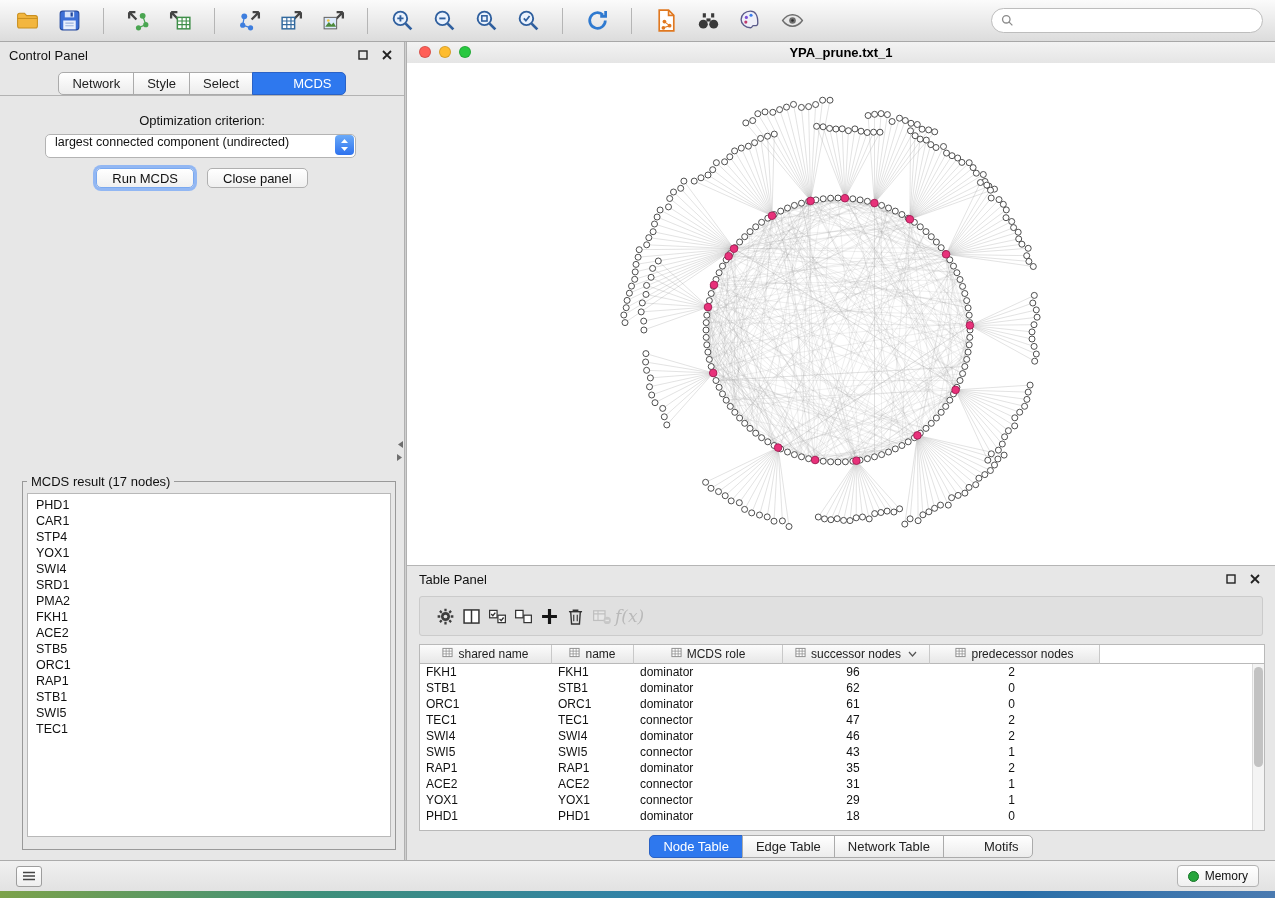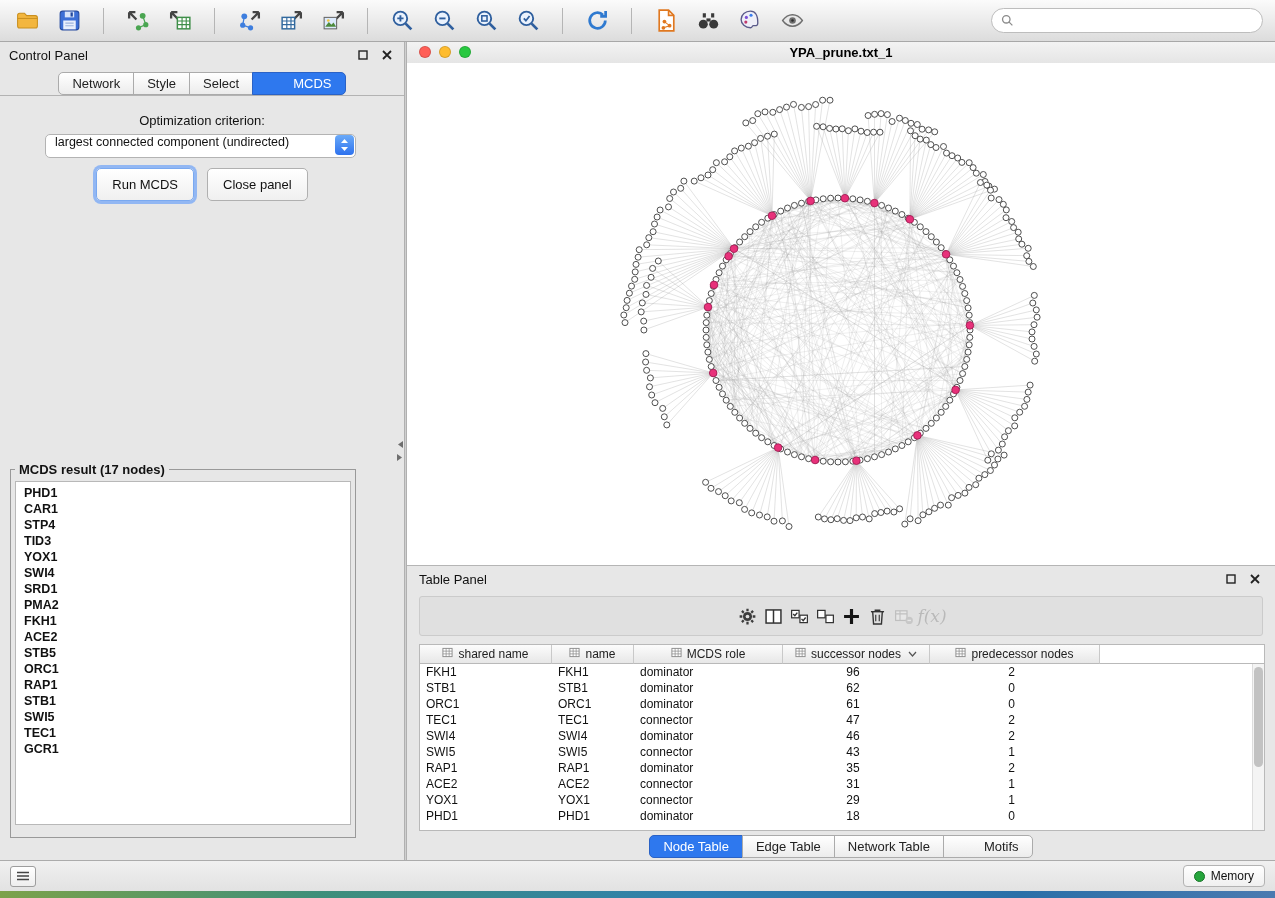--- a/index.html
+++ b/index.html
@@ -31,25 +31,25 @@
   .tab:first-child{margin-left:0;border-radius:5px 0 0 5px;}
   .tab:last-child{border-radius:0 5px 5px 0;padding-left:40px;}
   .tab.active{background:var(--accent);border-color:#2a62c6;color:#fff;}
   .opt-label{position:absolute;top:71px;width:100%;text-align:center;font-size:13px;}
   .dropdown{position:absolute;left:45px;top:92px;width:311px;height:24px;background:#fff;border:1px solid #b3b3b3;
             border-radius:5px;display:flex;align-items:flex-start;box-sizing:border-box;}
   .dropdown-text{flex:1;padding:0 9px;font-size:12.5px;white-space:nowrap;overflow:hidden;}
   .dropdown-stepper{width:19px;height:20px;margin-right:1px;border-radius:4px;
                     background:linear-gradient(#6aaaf8,#2e72ee);display:flex;align-items:center;justify-content:center;}
   .btn-row{position:absolute;top:126px;left:0;width:100%;display:flex;justify-content:center;gap:13px;}
-  .mac-btn{height:33px;padding:0 15px;font-size:13px;background:linear-gradient(#ffffff,#f0f0f0);
+  .mac-btn{height:20px;padding:0 15px;font-size:13px;background:linear-gradient(#ffffff,#f0f0f0);
            border:1px solid #b0b0b0;border-radius:5px;color:#111;}
   .mac-btn.focus-ring{box-shadow:0 0 0 3px rgba(77,144,254,.55);border-color:#7aa9f0;}
-  .mcds-fieldset{position:absolute;left:10px;top:420px;width:346px;height:376px;border:1px solid #999;
-                 margin:0;padding:4px;box-sizing:border-box;font-weight:bold;}
+  .mcds-fieldset{position:absolute;left:10px;top:420px;width:374px;height:376px;border:1px solid #999;
+                 margin:12px;padding:4px;box-sizing:border-box;}
   .mcds-fieldset legend{font-size:13px;padding:0 4px;}
   .mcds-list{width:100%;height:344px;background:#fff;border:1px solid #b8b8b8;box-sizing:border-box;
              padding:3px 8px;overflow:hidden;}
   .mcds-item{height:16px;line-height:16px;font-size:12.5px;}
 
   
   .splitter{position:absolute;left:404px;top:42px;width:3px;height:818px;background:#cfcfcf;
             border-left:1px solid #b0b0b0;border-right:1px solid #b0b0b0;box-sizing:border-box;}
   .splitter-handle{position:absolute;left:396px;top:440px;width:8px;height:22px;display:flex;flex-direction:column;justify-content:space-between;}
 
@@ -59,21 +59,21 @@
             display:flex;align-items:center;justify-content:center;font-size:13px;font-weight:600;color:#000;}
   .traffic{position:absolute;left:12px;top:4px;display:flex;gap:8px;}
   .tl{width:12px;height:12px;border-radius:50%;border:1px solid rgba(0,0,0,.15);box-sizing:border-box;padding:0;}
   .network-canvas{position:absolute;left:0;top:21px;width:868px;height:502px;background:#fff;}
 
   
   .table-panel{position:absolute;left:407px;top:565px;width:868px;height:295px;background:#e7e7e7;
                border-top:1px solid #b5b5b5;box-sizing:border-box;}
   .tp-header{height:26px;display:flex;align-items:center;padding:0 12px;}
   .tp-toolbar{position:absolute;left:12px;right:12px;top:30px;height:40px;background:#e0e0e0;border:1px solid #cbcbcb;
-              border-radius:3px;display:flex;align-items:center;gap:2px;padding:0 13px;box-sizing:border-box;justify-content:center;}
+              border-radius:3px;display:flex;align-items:center;gap:2px;padding:0 13px;box-sizing:border-box;}
   .ttb-btn{height:26px;min-width:24px;border:none;background:transparent;display:flex;align-items:center;justify-content:center;padding:0;}
   .ttb-btn svg{width:21px;height:21px;}
   .ttb-btn.disabled{opacity:.55;}
   .fx{font-family:"DejaVu Serif","Liberation Serif",serif;font-style:italic;font-size:17px;color:#9a9a9a;}
   .table-box{position:absolute;left:12px;right:10px;top:78px;height:187px;background:#fff;border:1px solid #b9b9b9;
              box-sizing:border-box;overflow:hidden;}
   .thead{display:flex;height:19px;}
   .th{display:flex;align-items:center;justify-content:center;gap:5px;background:linear-gradient(#fcfcfc,#e7e7e7);
       border-right:1px solid #c9c9c9;border-bottom:1px solid #b9b9b9;font-size:12px;color:#222;box-sizing:border-box;position:relative;}
   .th-filler{border-bottom:1px solid #b9b9b9;background:#fff;box-sizing:border-box;}
@@ -82,21 +82,21 @@
   .tr{display:flex;height:16px;line-height:16px;}
   .td{font-size:12px;padding:0 6px;box-sizing:border-box;white-space:nowrap;overflow:hidden;}
   .td.num{text-align:center;padding-right:13px;}
   .vscroll{position:absolute;right:0;top:19px;bottom:0;width:11px;background:#f4f4f4;border-left:1px solid #ddd;}
   .vthumb{position:absolute;left:1px;right:1px;top:3px;height:100px;background:#c2c2c2;border-radius:5px;}
   .table-tabs{position:absolute;left:0;right:0;top:269px;display:flex;justify-content:center;}
 
   
   .statusbar{position:absolute;left:0;top:860px;width:100%;height:31px;box-sizing:border-box;
              background:linear-gradient(#f0f0f0,#e2e2e2);border-top:1px solid #ababab;
-             display:flex;align-items:center;padding:0 10px;}
+             display:flex;align-items:center;padding:0 16px;}
   .sb-menu{width:26px;height:21px;border:1px solid #9d9d9d;border-radius:3px;background:linear-gradient(#fff,#eee);
            display:flex;align-items:center;justify-content:center;padding:0;}
   .memory-btn{margin-left:auto;height:22px;border:1px solid #b3b3b3;border-radius:4px;background:linear-gradient(#fff,#f0f0f0);
               display:flex;align-items:center;gap:6px;padding:0 10px;font-size:12px;color:#111;}
   .mem-dot{width:11px;height:11px;border-radius:50%;border:1px solid #167427;box-sizing:border-box;}
   .desktop-strip{position:absolute;left:0;top:891px;width:100%;height:7px;
                  background:linear-gradient(90deg,#7ca24a,#3e8f7a 25%,#2f7fb0 55%,#2a6fa8 80%,#4a7ab0);}
 </style>
 </head>
 <body>
@@ -314,34 +314,32 @@
       <button class="mac-btn focus-ring">Run MCDS</button>
       <button class="mac-btn">Close panel</button>
     </div>
 
     <fieldset class="mcds-fieldset">
       <legend>MCDS result (17 nodes)</legend>
       <div class="mcds-list" id="mcds-list">
           <div class="mcds-item">PHD1</div>
           <div class="mcds-item">CAR1</div>
           <div class="mcds-item">STP4</div>
-          <div class="mcds-item">TID3</div>
           <div class="mcds-item">YOX1</div>
           <div class="mcds-item">SWI4</div>
           <div class="mcds-item">SRD1</div>
           <div class="mcds-item">PMA2</div>
           <div class="mcds-item">FKH1</div>
           <div class="mcds-item">ACE2</div>
           <div class="mcds-item">STB5</div>
           <div class="mcds-item">ORC1</div>
           <div class="mcds-item">RAP1</div>
           <div class="mcds-item">STB1</div>
           <div class="mcds-item">SWI5</div>
           <div class="mcds-item">TEC1</div>
-          <div class="mcds-item">GCR1</div>
         </div>
     </fieldset>
   </div>
 
   <div class="splitter"></div>
   <div class="splitter-handle">
     <svg width="8" height="9">
         <path d="M7 1L2 4.5 7 8z" fill="#6e6e6e"></path>
       </svg>
     <svg width="8" height="9">

